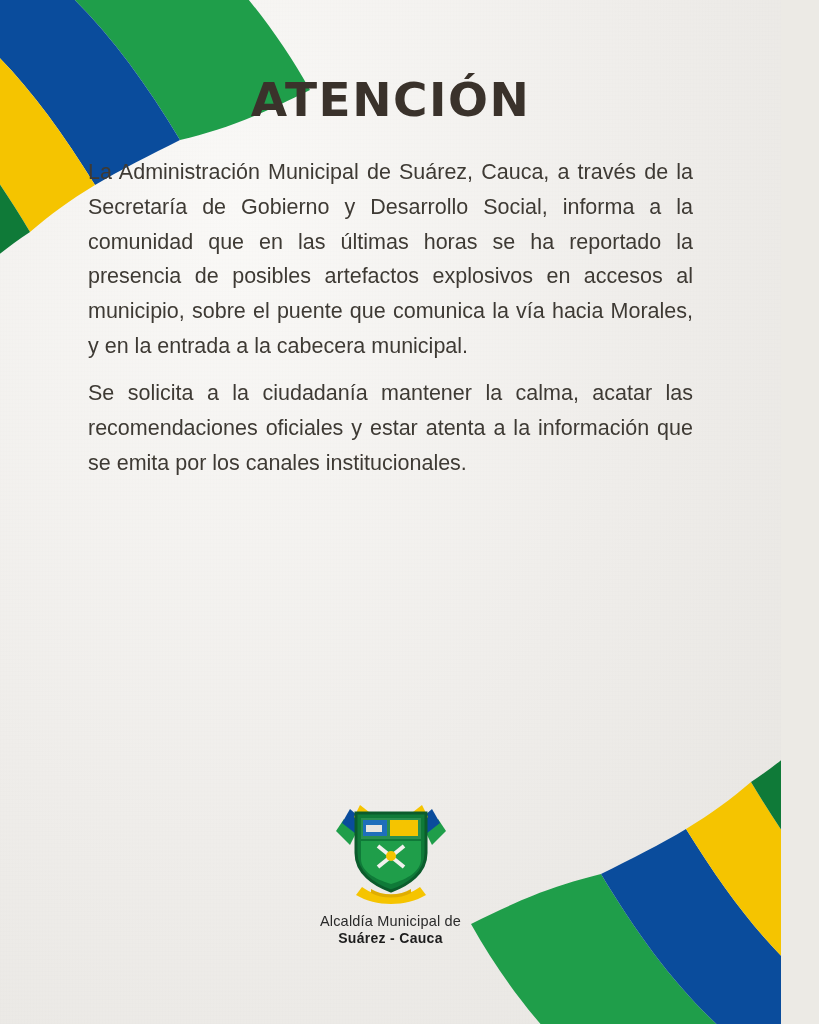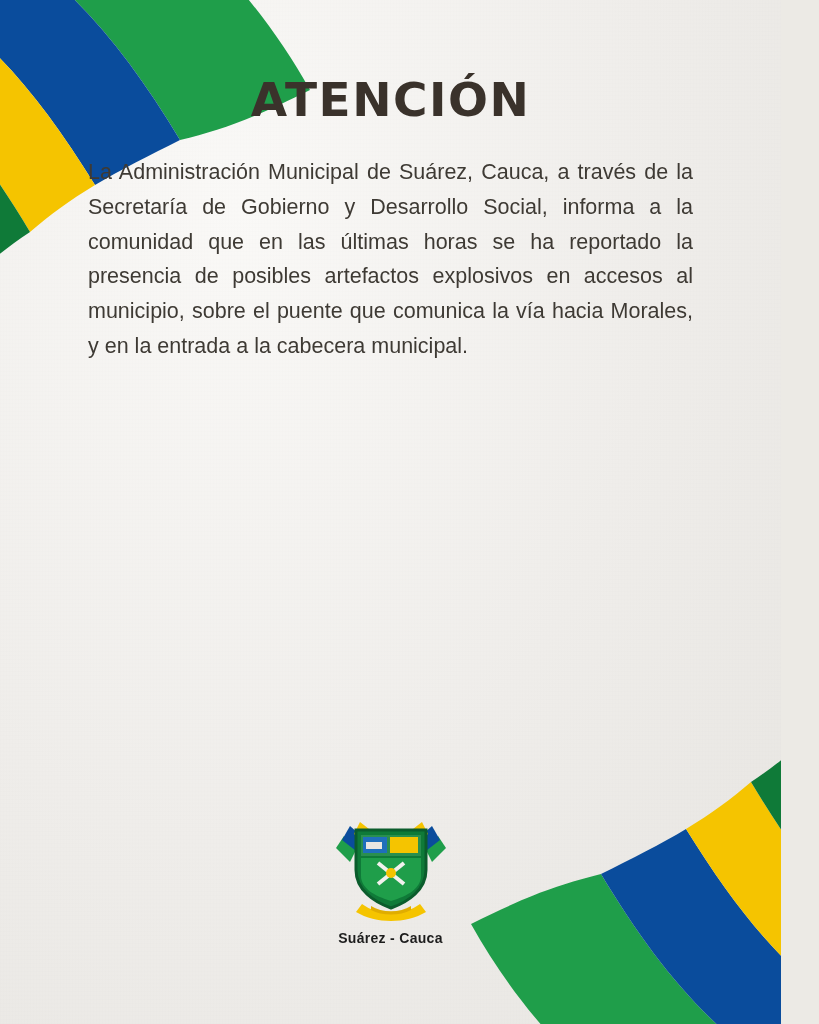--- a/index.html
+++ b/index.html
@@ -121,20 +121,21 @@
       <path d="M580 490 C 390 440, 300 360, 210 210 C 240 195, 270 180, 295 165 C 385 310, 460 375, 630 420 Z" fill="#0a4c9c"></path>
       <path d="M630 420 C 460 375, 385 310, 295 165 C 320 150, 340 135, 360 118 C 445 260, 510 310, 670 345 Z" fill="#f5c400"></path>
       <path d="M670 345 C 510 310, 445 260, 360 118 C 390 98, 410 80, 428 62 C 500 190, 560 235, 710 265 Z" fill="#0f7a38"></path>
     </svg>
   </div>
 
   <div class="content">
     <div class="title">ATENCIÓN</div>
     <div class="body-text">
       <p>La Administración Municipal de Suárez, Cauca, a través de la Secretaría de Gobierno y Desarrollo Social, informa a la comunidad que en las últimas horas se ha reportado la presencia de posibles artefactos explosivos en accesos al municipio, sobre el puente que comunica la vía hacia Morales, y en la entrada a la cabecera municipal.</p>
+      <p>Se solicita a la ciudadanía mantener la calma, acatar las recomendaciones oficiales y estar atenta a la información que se emita por los canales institucionales.</p>
     </div>
   </div>
 
   <div class="brand">
     <svg class="crest" viewBox="0 0 150 118" xmlns="http://www.w3.org/2000/svg" aria-hidden="true">
 
       <path d="M28 30 L20 42 L34 56 L40 44 Z" fill="#1f9e4a"></path>
       <path d="M122 30 L130 42 L116 56 L110 44 Z" fill="#1f9e4a"></path>
       <path d="M34 20 L26 34 L44 48 L50 34 Z" fill="#0a4c9c"></path>
       <path d="M116 20 L124 34 L106 48 L100 34 Z" fill="#0a4c9c"></path>
@@ -149,16 +150,17 @@
       <rect x="50" y="36" width="16" height="7" fill="#e8e6e1"></rect>
 
       <path d="M45 52 H105 V70 C105 82 92 90 75 95 C58 90 45 82 45 70 Z" fill="#1f9e4a"></path>
       <path d="M62 57 L88 78" stroke="#f2f1ee" stroke-width="4"></path>
       <path d="M88 57 L62 78" stroke="#f2f1ee" stroke-width="4"></path>
       <circle cx="75" cy="67" r="5" fill="#f5c400"></circle>
 
       <path d="M46 98 C 62 110, 88 110, 104 98 L110 106 C 90 118, 60 118, 40 106 Z" fill="#f5c400"></path>
       <path d="M55 100 C 66 107, 84 107, 95 100 L95 104 C 84 110, 66 110, 55 104 Z" fill="#e0ad00"></path>
     </svg>
+    <div class="brand-line1">Alcaldía Municipal de</div>
     <div class="brand-line2">Suárez - Cauca</div>
   </div>
 
 </div>
 
 </body></html>

